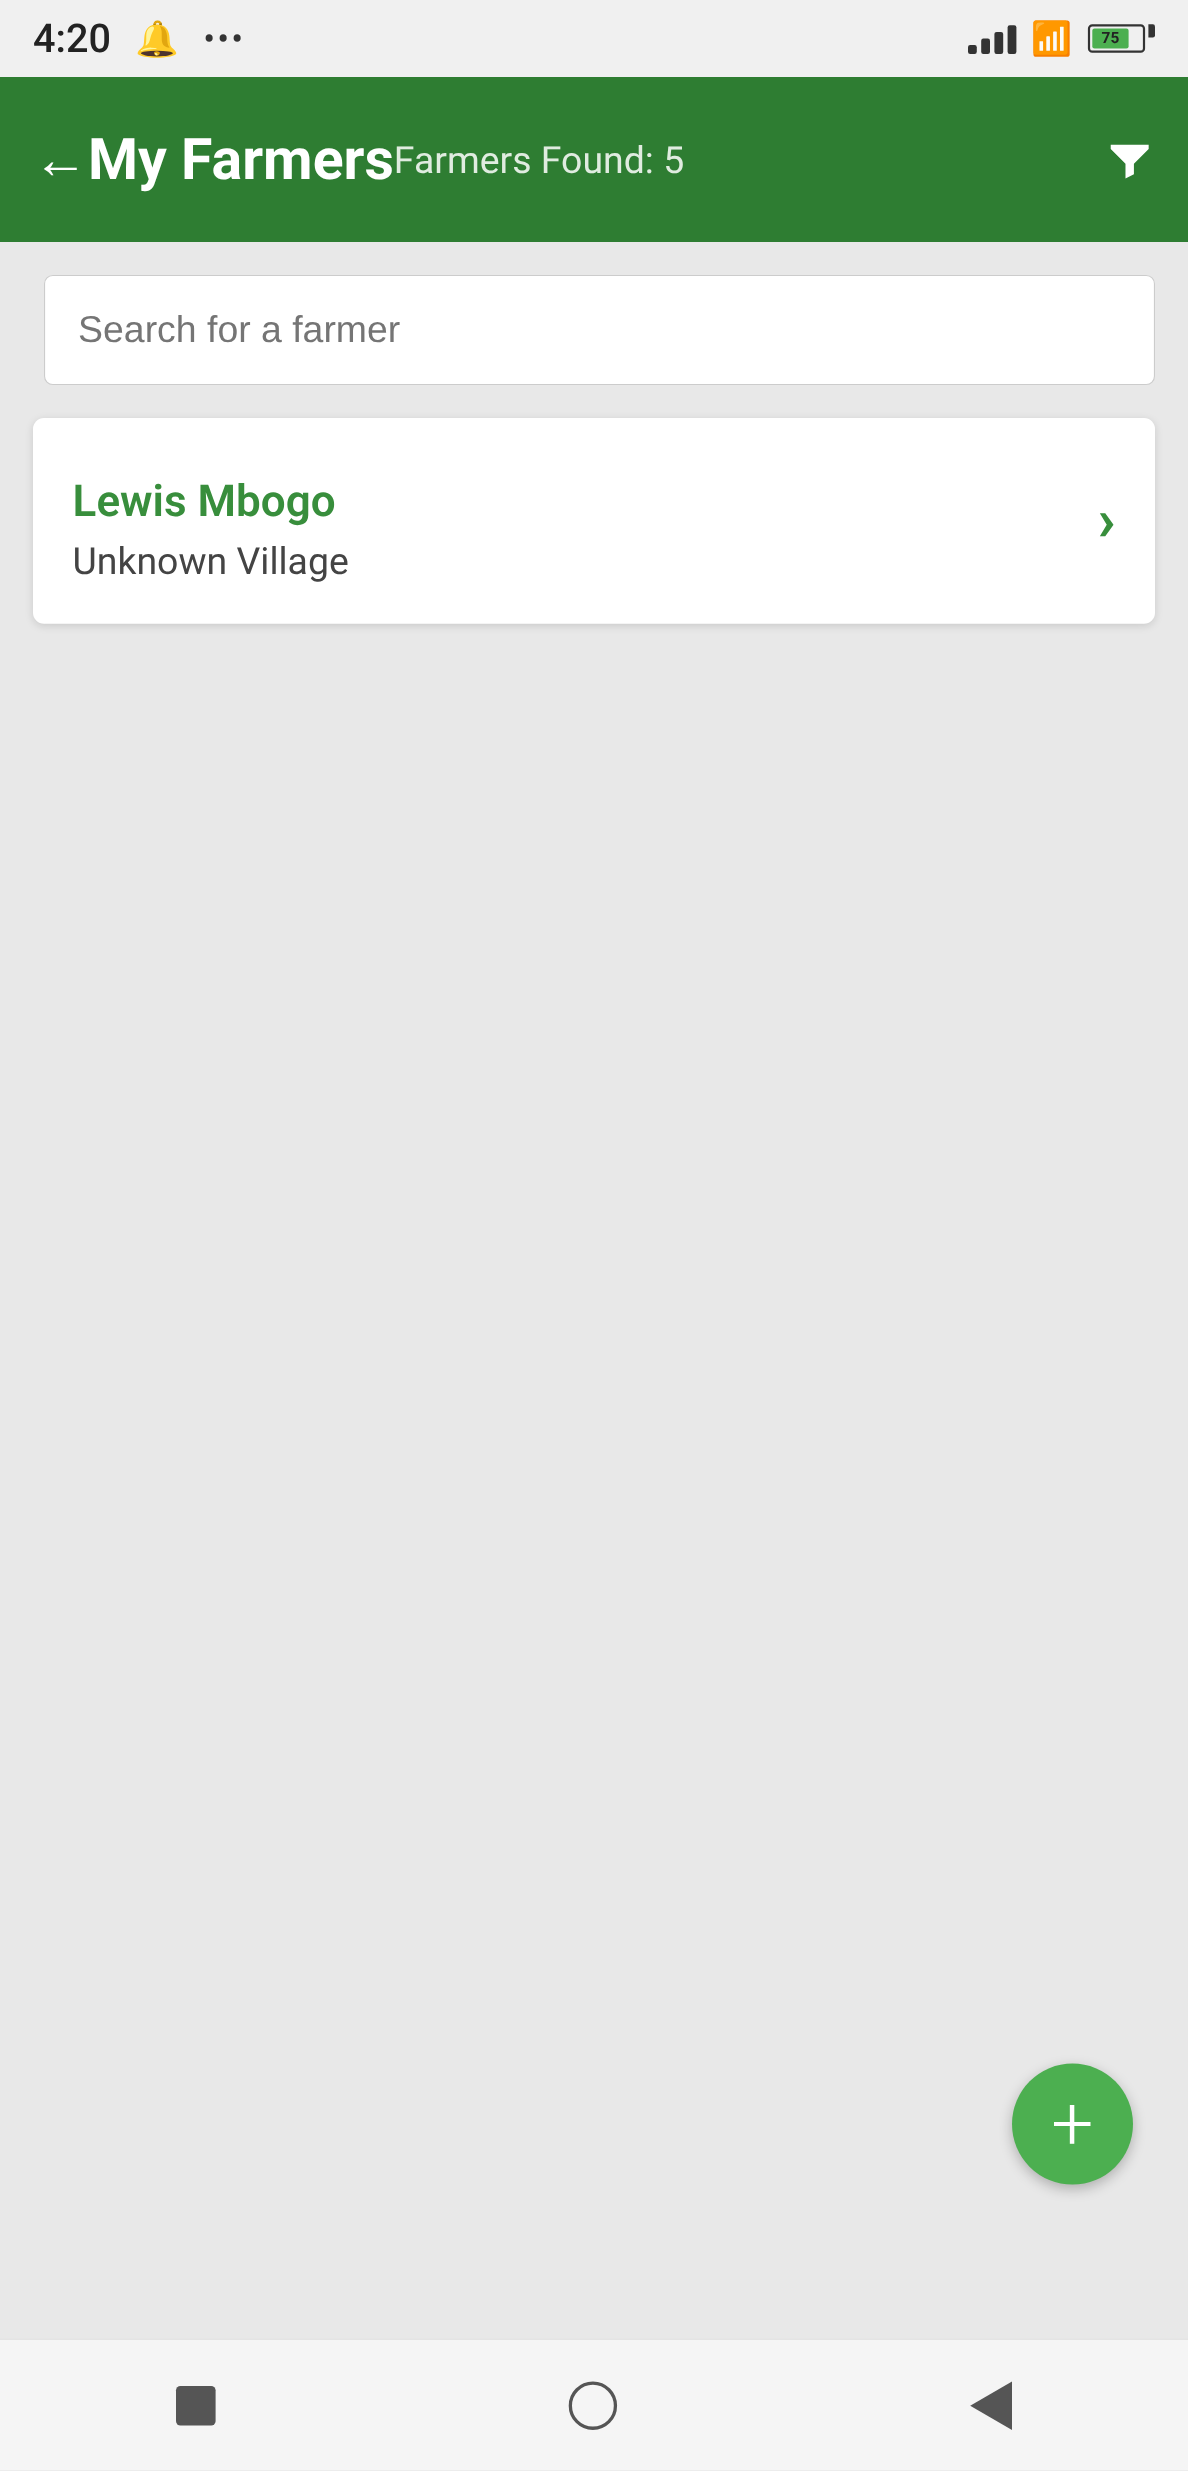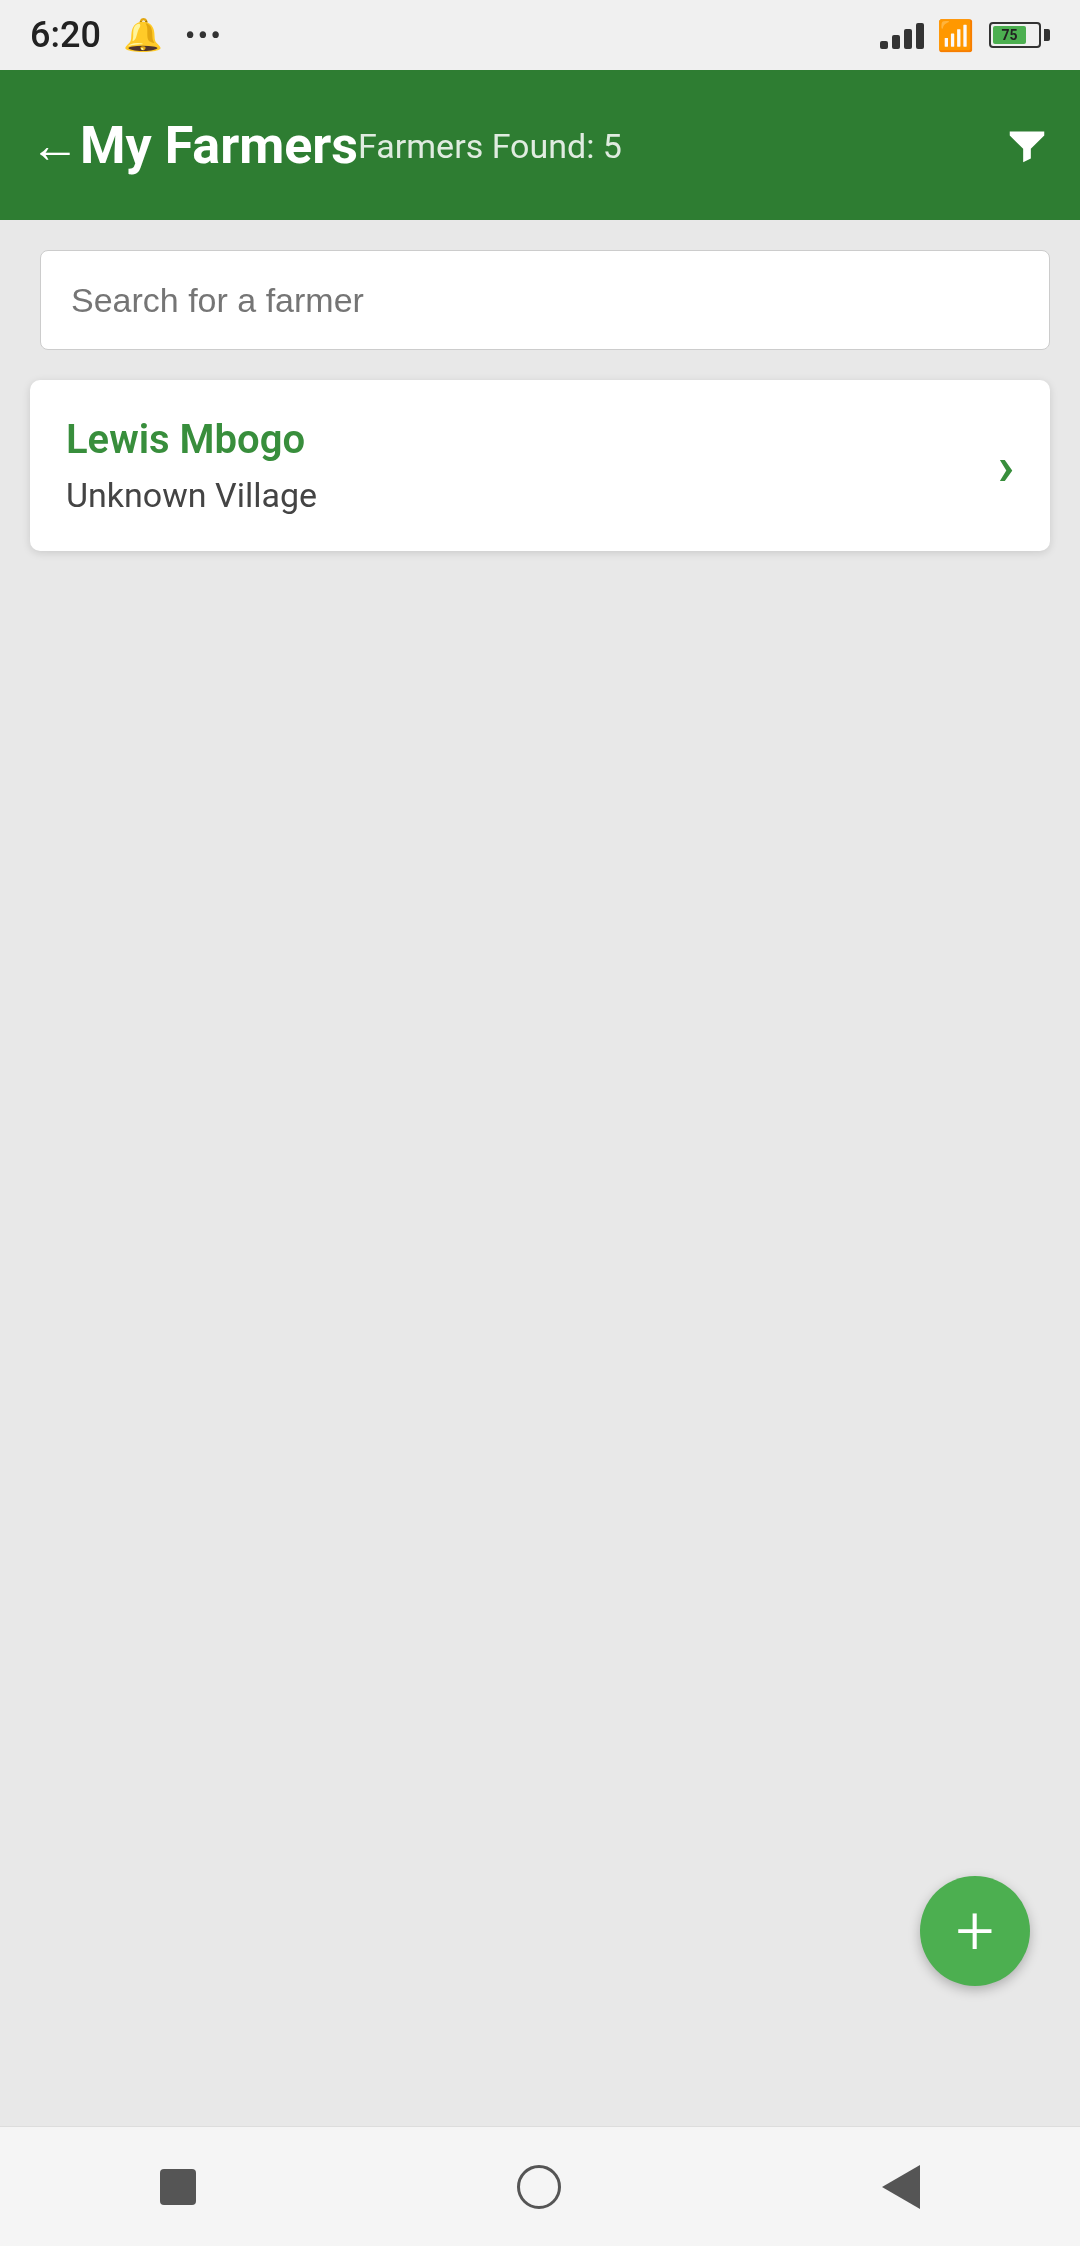--- a/index.html
+++ b/index.html
@@ -73,21 +73,21 @@
 
     
     .wifi-icon {
       font-size: 30px;
       color: #333;
     }
 
     
     .battery {
       display: flex;
-      align-items: center;
+      align-items: flex-start;
       gap: 3px;
     }
 
     .battery-body {
       width: 52px;
       height: 26px;
       border: 2px solid #333;
       border-radius: 4px;
       position: relative;
       display: flex;
@@ -198,20 +198,21 @@
       display: flex;
       align-items: center;
       justify-content: space-between;
       cursor: pointer;
     }
 
     .farmer-info {
       display: flex;
       flex-direction: column;
       gap: 12px;
+      margin-top: 16px;
     }
 
     .farmer-name {
       font-size: 40px;
       font-weight: 600;
       color: #388e3c;
     }
 
     .farmer-location {
       font-size: 34px;
@@ -296,21 +297,21 @@
       height: calc(2246px - 70px - 150px - 120px);
       background-color: #e8e8e8;
       position: relative;
     }
   </style>
 </head>
 <body>
 
 <div class="status-bar">
   <div style="display:flex; align-items:center; gap:22px;">
-    <span class="status-bar-time">6:20</span>
+    <span class="status-bar-time">4:20</span>
     <span class="status-bar-bell">🔔</span>
     <span class="status-bar-dots">•••</span>
   </div>
   <div class="status-bar-right">
     <div class="signal-bars">
       <div class="signal-bar"></div>
       <div class="signal-bar"></div>
       <div class="signal-bar"></div>
       <div class="signal-bar"></div>
     </div>

